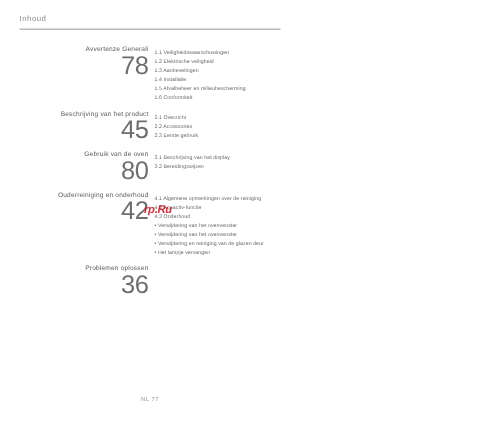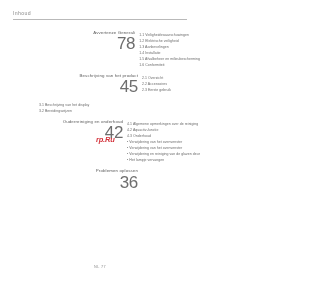--- a/index.html
+++ b/index.html
@@ -48,21 +48,20 @@
     left: 0;
     right: 0;
     top: 31px;
   }
 
   .entry {
     position: relative;
     display: flex;
     align-items: flex-start;
     margin-bottom: 6px;
-    margin-left: 39px;
   }
 
   .entry-left {
     width: 103px;
     text-align: right;
     padding-right: 4px;
     box-sizing: border-box;
   }
 
   .entry-title {
@@ -158,20 +157,24 @@
         <div class="entry-number">45</div>
       </div>
       <div class="entry-right">
         <div class="sub-item">2.1 Overzicht</div>
         <div class="sub-item">2.2 Accessoires</div>
         <div class="sub-item">2.3 Eerste gebruik</div>
       </div>
     </div>
 
     <div class="entry">
+      <div class="entry-left">
+        <div class="entry-title">Gebruik van de oven</div>
+        <div class="entry-number">80</div>
+      </div>
       <div class="entry-right">
         <div class="sub-item">3.1 Beschrijving van het display</div>
         <div class="sub-item">3.2 Bereidingswijzen</div>
       </div>
     </div>
 
     <div class="entry">
       <div class="entry-left">
         <div class="entry-title">Ouderreiniging en onderhoud</div>
         <div class="entry-number">42</div>

